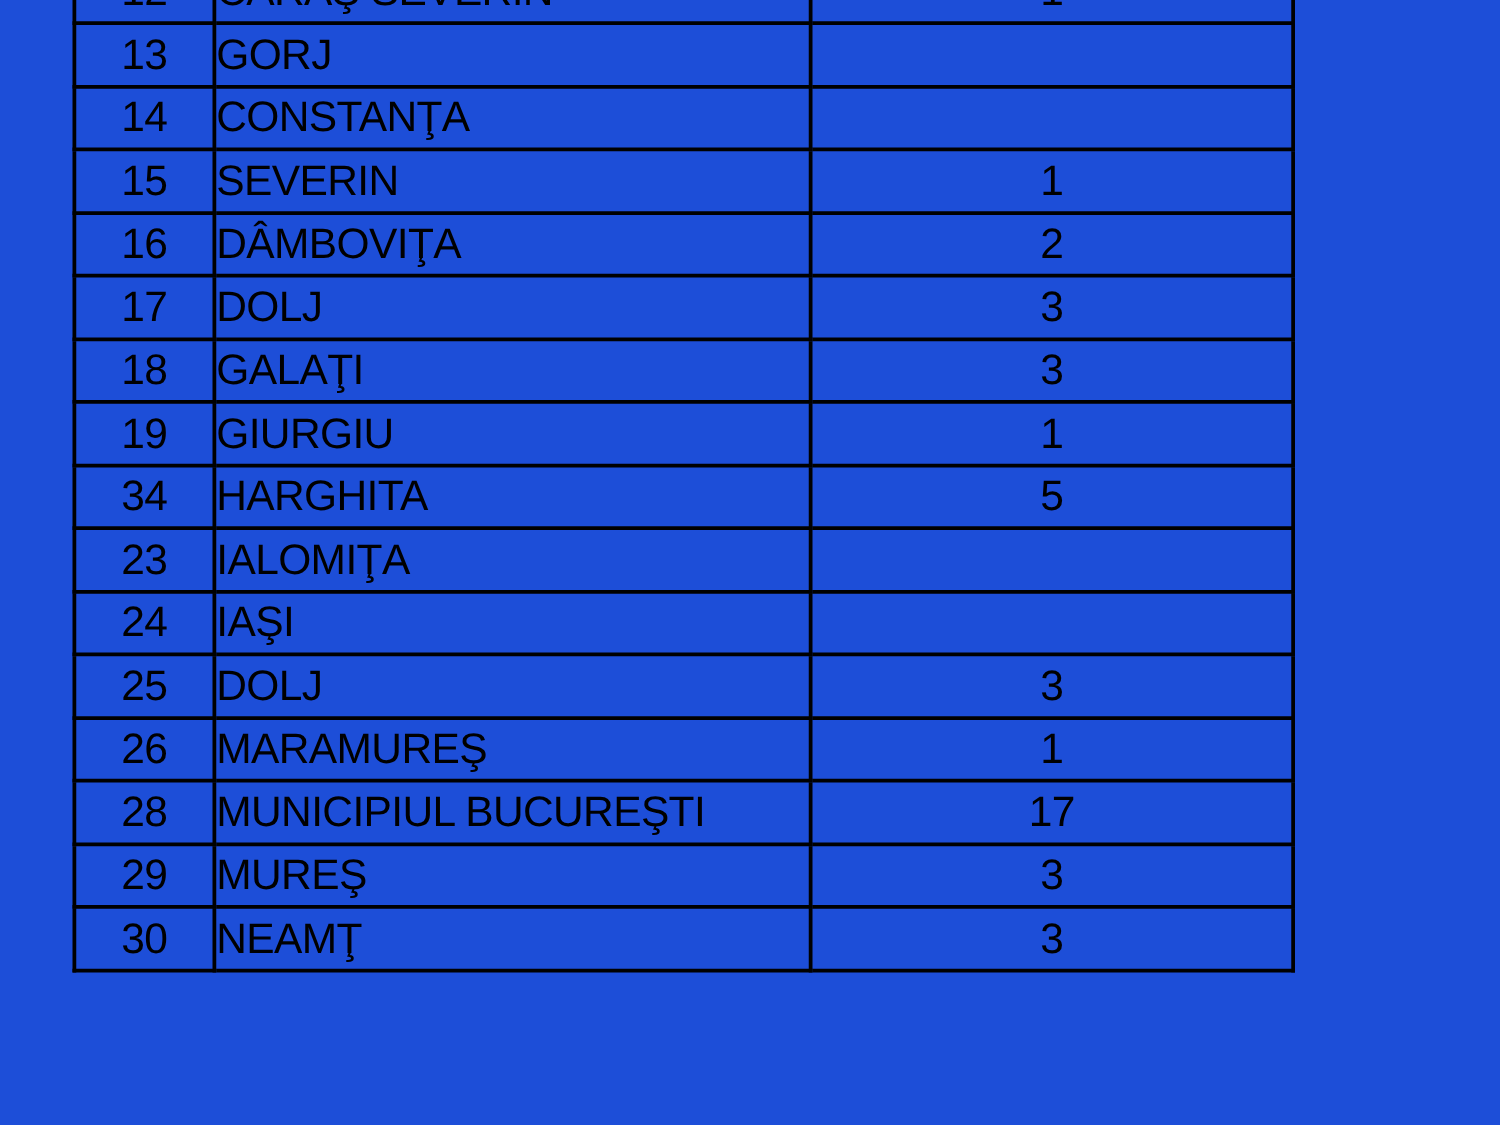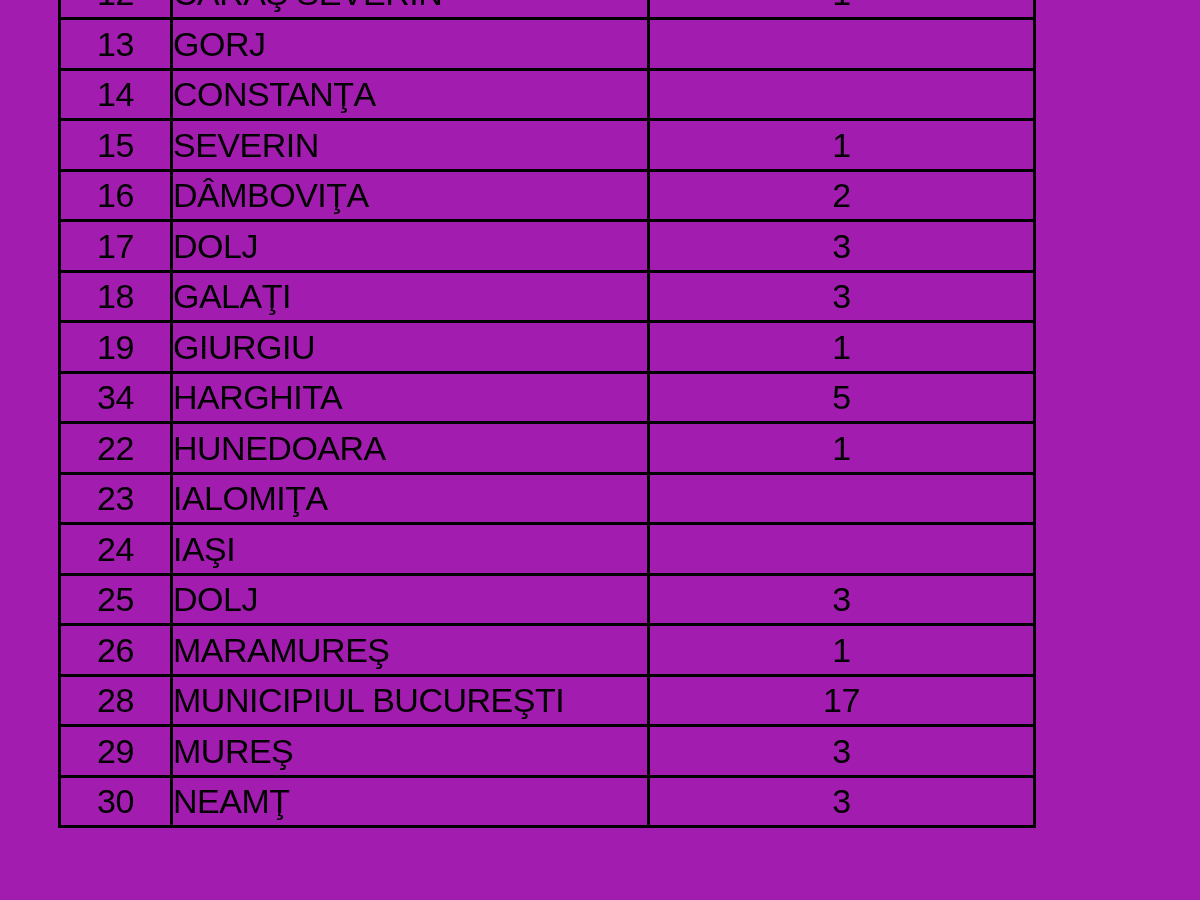--- a/index.html
+++ b/index.html
@@ -5,21 +5,21 @@
   html, body {
     margin: 0;
     padding: 0;
     background: #ffffff;
   }
   .stage {
     position: relative;
     width: 1200px;
     height: 900px;
     overflow: hidden;
-    background: #a21caf;
+    background: #1d4ed8;
   }
   table.counties {
     position: absolute;
     left: 58px;
     top: -33.5px;
     border-collapse: collapse;
     table-layout: fixed;
   }
   table.counties td {
     border: 3px solid #000000;
@@ -95,25 +95,20 @@
         <td class="num">19</td>
         <td class="name">GIURGIU</td>
         <td class="val">1</td>
       </tr>
       <tr>
         <td class="num">34</td>
         <td class="name">HARGHITA</td>
         <td class="val">5</td>
       </tr>
       <tr>
-        <td class="num">22</td>
-        <td class="name">HUNEDOARA</td>
-        <td class="val">1</td>
-      </tr>
-      <tr>
         <td class="num">23</td>
         <td class="name">IALOMIŢA</td>
         <td class="val"></td>
       </tr>
       <tr>
         <td class="num">24</td>
         <td class="name">IAŞI</td>
         <td class="val"></td>
       </tr>
       <tr>

